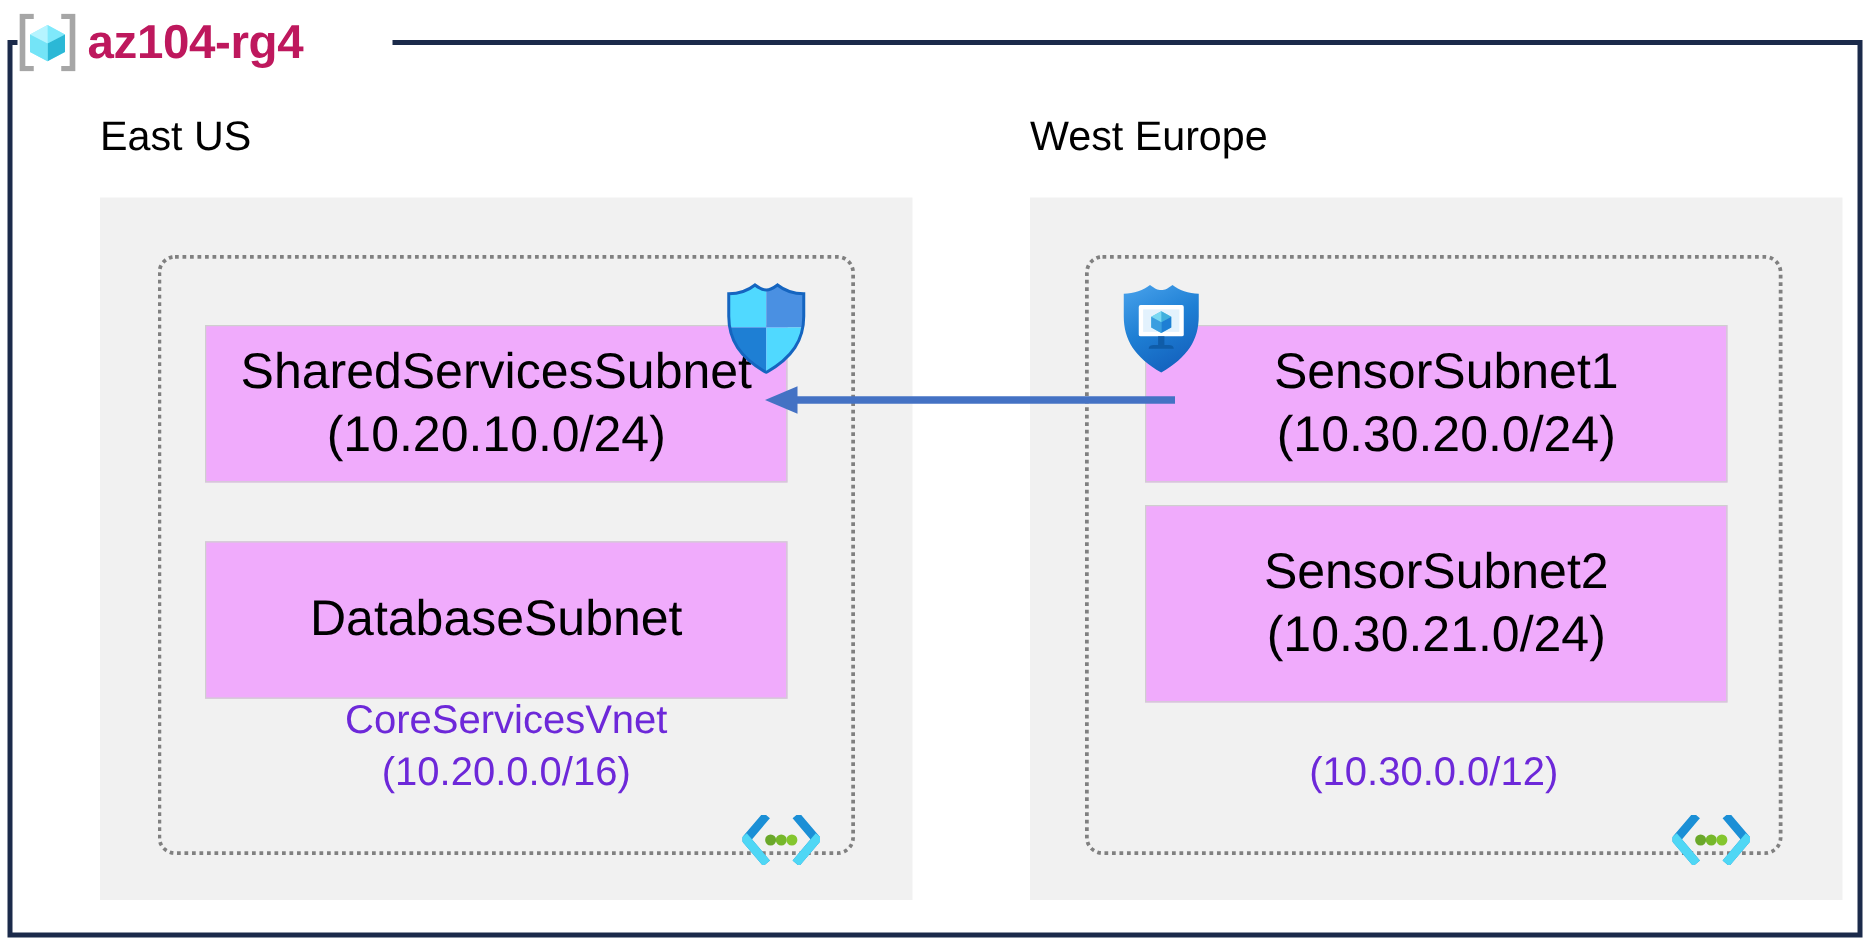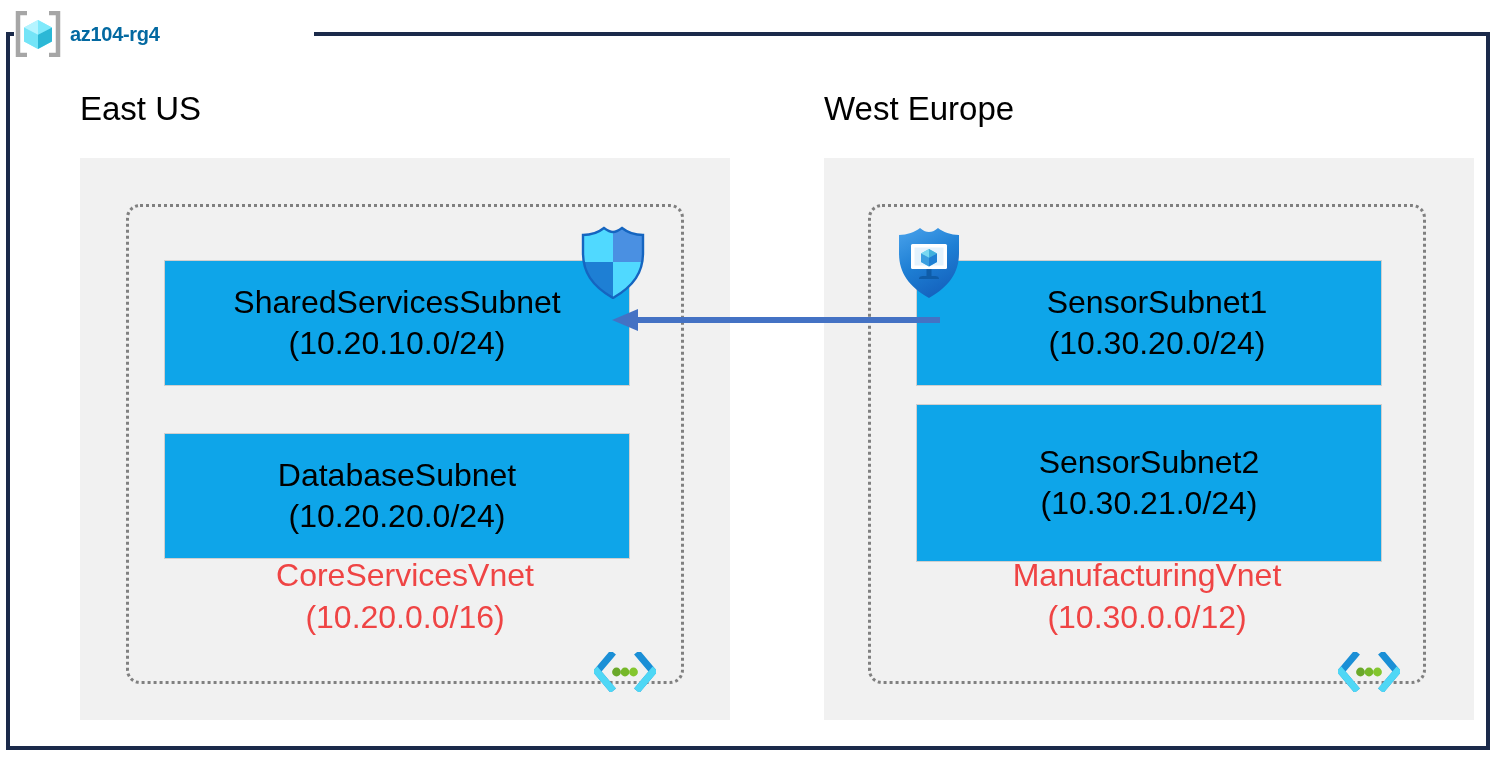--- a/index.html
+++ b/index.html
@@ -37,23 +37,23 @@
     position: absolute;
     left: 14px;
     top: 8px;
     height: 52px;
     display: flex;
     align-items: center;
     gap: 8px;
   }
 
   #rg-title {
-    font-size: 20px;
+    font-size: 38px;
     font-weight: bold;
-    color: #0369a1;
+    color: #be185d;
     letter-spacing: -0.3px;
     white-space: nowrap;
   }
 
   
   .region {
     position: absolute;
     background: #f1f1f1;
   }
   #region-eastus  { left: 80px;  top: 158px; width: 650px; height: 562px; }
@@ -80,34 +80,34 @@
   #vnet-manu { left: 868px; top: 204px; width: 558px; height: 480px; }
 
   .vnet-caption {
     position: absolute;
     left: 0;
     right: 0;
     bottom: 42px;
     text-align: center;
     font-size: 32px;
     line-height: 1.33;
-    color: #ef4444;
+    color: #6d28d9;
     white-space: nowrap;
   }
 
   
   .subnet {
     position: absolute;
-    background: #0ea5e9;
+    background: #f0abfc;
     border: 1px solid #cfcfcf;
     display: flex;
     flex-direction: column;
     align-items: center;
     justify-content: center;
-    font-size: 32px;
+    font-size: 40px;
     line-height: 1.28;
     color: #000000;
     white-space: nowrap;
   }
   #subnet-shared   { left: 164px; top: 260px; width: 466px; height: 126px; }
   #subnet-database { left: 164px; top: 404px; width: 466px; height: 126px; margin-top: 29px; }
   #subnet-sensor1  { left: 916px; top: 260px; width: 466px; height: 126px; padding-left: 16px; }
   #subnet-sensor2  { left: 916px; top: 404px; width: 466px; height: 158px; }
 
   
@@ -165,21 +165,20 @@
     </div>
   </div>
 
   <div class="subnet" id="subnet-shared">
     <div>SharedServicesSubnet</div>
     <div>(10.20.10.0/24)</div>
   </div>
 
   <div class="subnet" id="subnet-database">
     <div>DatabaseSubnet</div>
-    <div>(10.20.20.0/24)</div>
   </div>
 
   <span class="icon-abs" id="icon-nsg-shield">
     <svg viewBox="0 0 66 74" xmlns="http://www.w3.org/2000/svg">
       <defs>
         <clipPath id="clip-shield-a">
           <path d="M33 73 C12 61 3 47 3 28 L3 10 C11 10 19 7 24 3 C28 6 30 7 33 7 C36 7 38 6 42 3 C47 7 55 10 63 10 L63 28 C63 47 54 61 33 73 Z"></path>
         </clipPath>
       </defs>
       <g clip-path="url(#clip-shield-a)">
@@ -205,21 +204,20 @@
       <circle cx="31" cy="20" r="4.4" fill="#76b82a"></circle>
       <circle cx="39.5" cy="20" r="4.4" fill="#84c62e"></circle>
     </svg>
   </span>
 
   <div class="region" id="region-westeu"></div>
   <div class="region-label" id="label-westeu">West Europe</div>
 
   <div class="vnet" id="vnet-manu">
     <div class="vnet-caption">
-      <div>ManufacturingVnet</div>
       <div>(10.30.0.0/12)</div>
     </div>
   </div>
 
   <div class="subnet" id="subnet-sensor1">
     <div>SensorSubnet1</div>
     <div>(10.30.20.0/24)</div>
   </div>
 
   <div class="subnet" id="subnet-sensor2">

